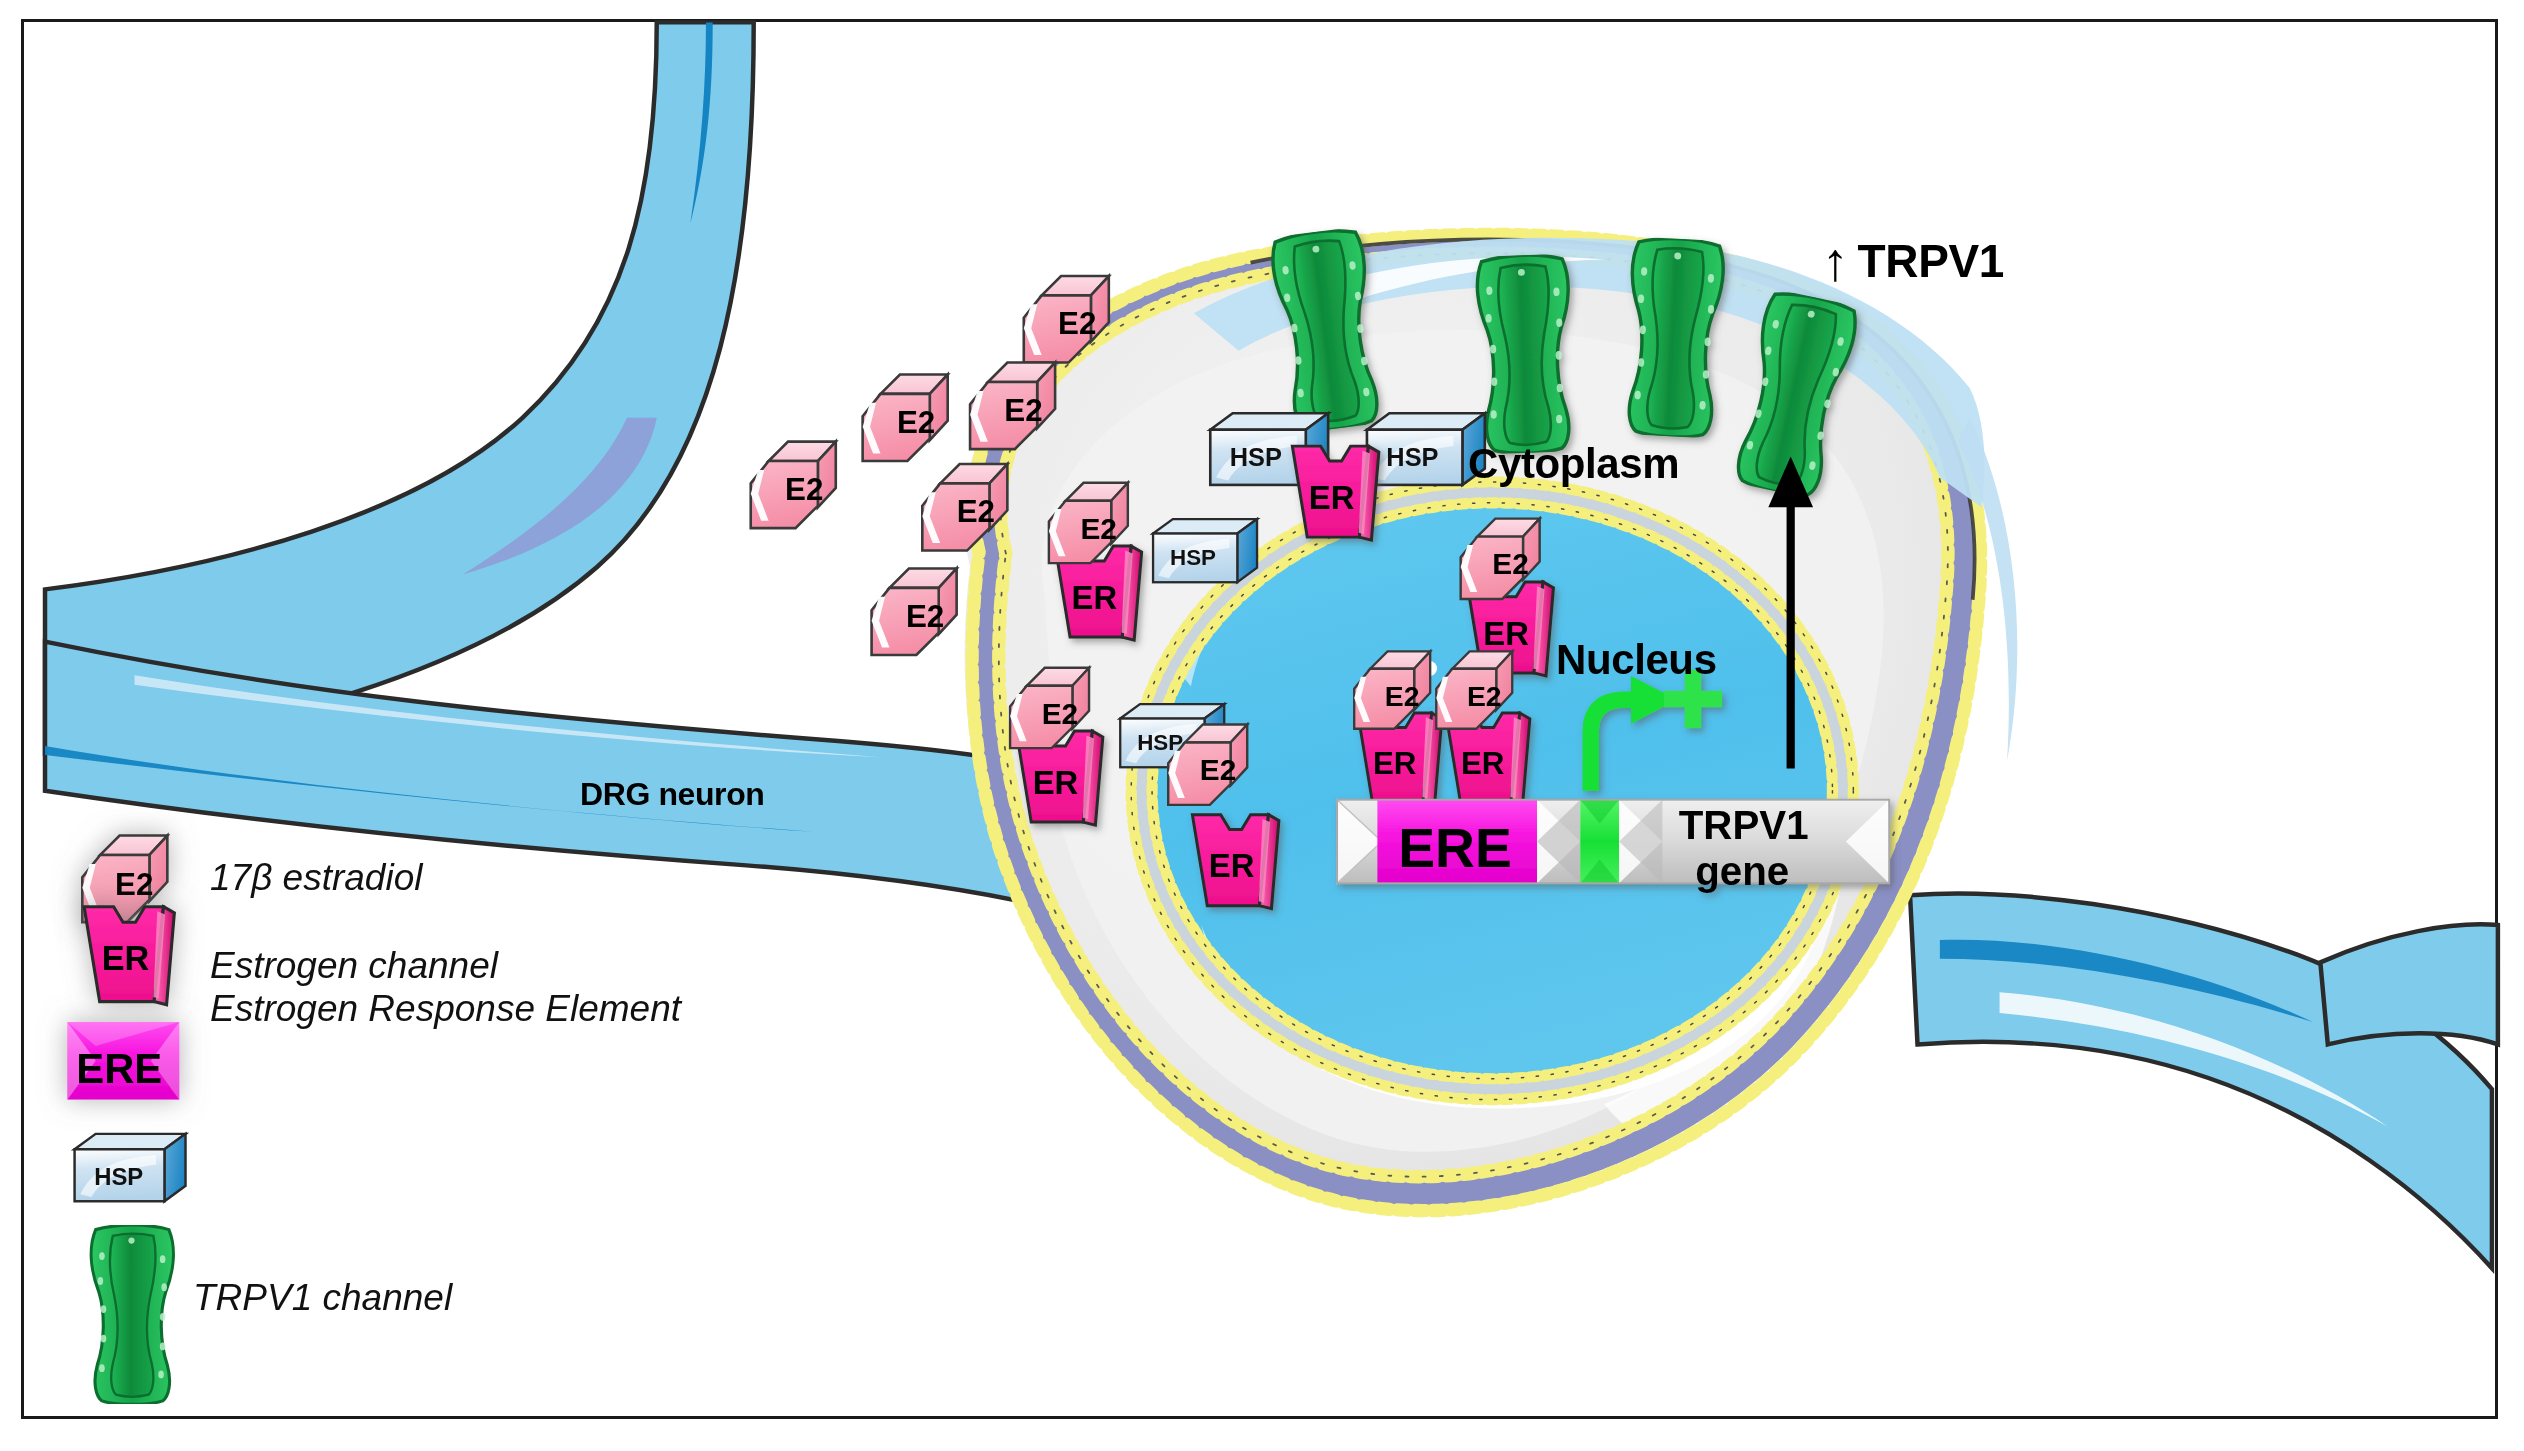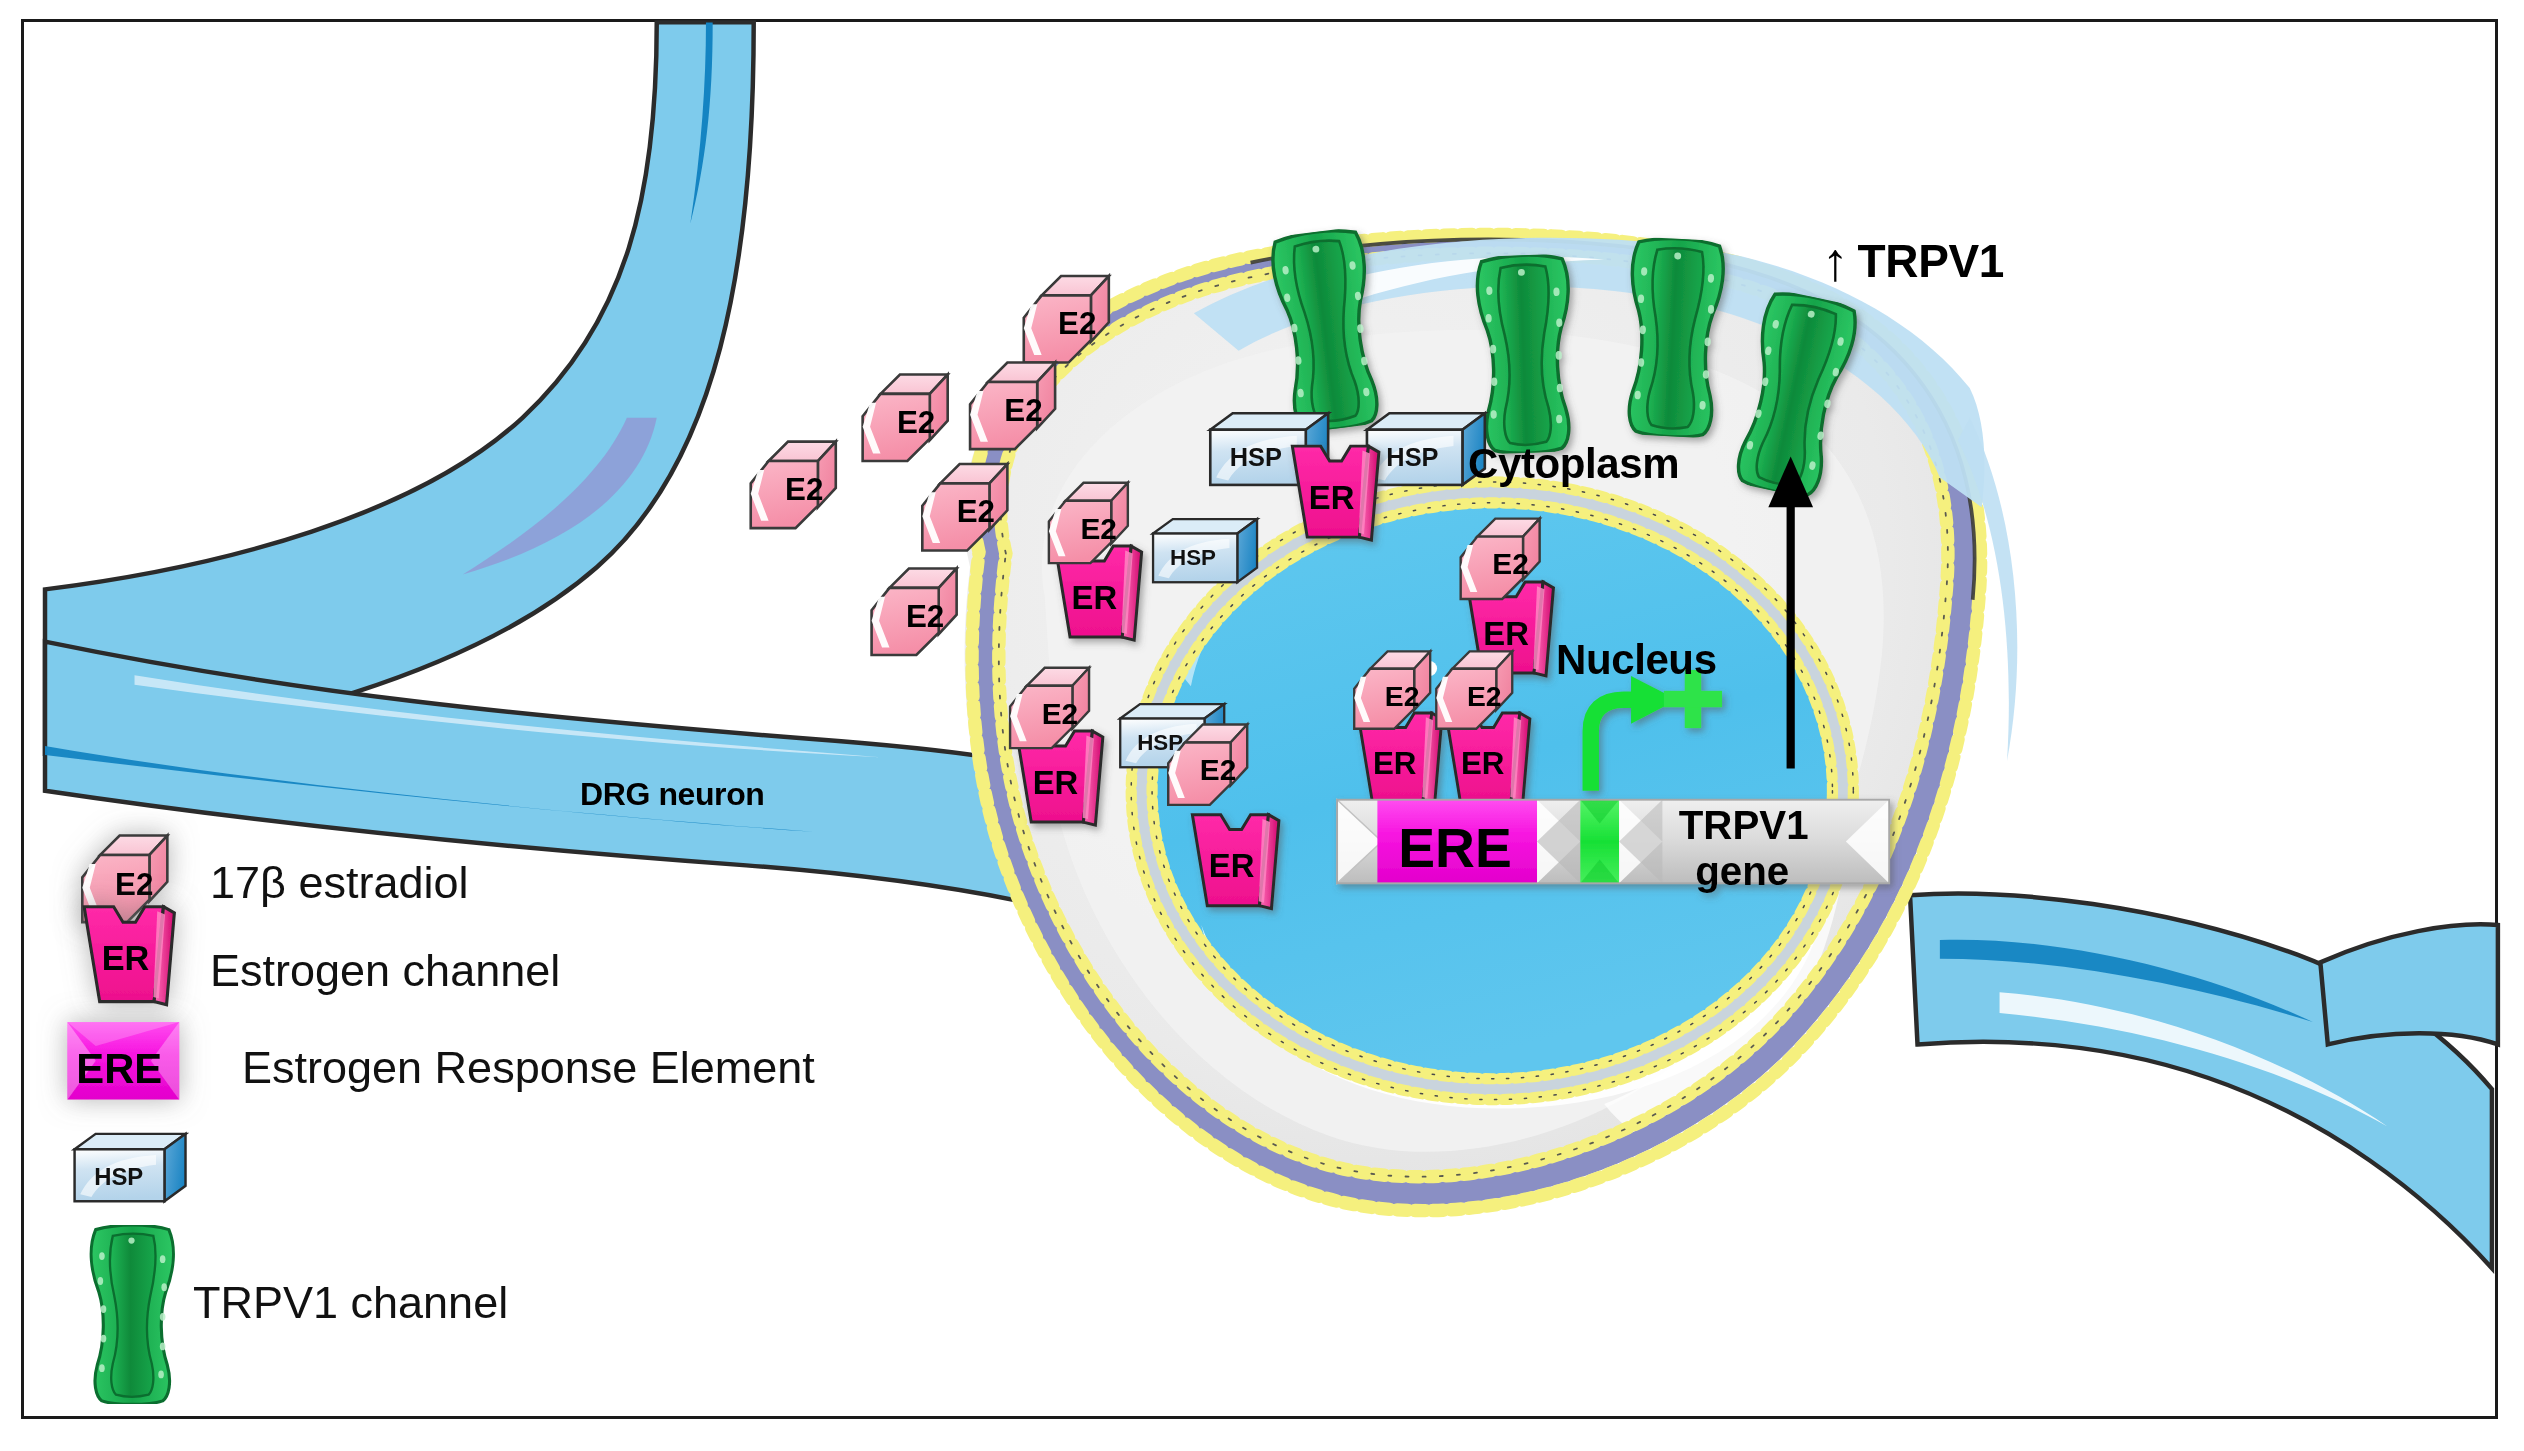--- a/index.html
+++ b/index.html
@@ -26,21 +26,22 @@
     color:#000000;
     white-space:nowrap;
     letter-spacing:-0.4px;
   }
   .legend-text{
     position:absolute;
     font-family:"Liberation Sans",sans-serif;
     font-weight:normal;
     color:#111111;
     white-space:nowrap;
-    font-size:45px;
+    font-size:37px;
+    font-style:italic;
   }
 </style>
 </head>
 <body>
 
 <div id="stage">
   <div id="frame"></div>
 
   <svg id="canvas" viewBox="0 0 3384 1945" xmlns="http://www.w3.org/2000/svg">
     <defs>
@@ -511,19 +512,19 @@
 
   <div style="position:absolute;left:1822px;top:237px;display:flex;align-items:center;gap:9px;">
     <span class="lbl" style="position:static;font-size:54px;line-height:48px;">↑</span>
     <span class="lbl" style="position:static;font-size:46px;line-height:48px;">TRPV1</span>
   </div>
 
   <div class="legend-text" style="left:210px;top:857px;">17β estradiol</div>
 
   <div class="legend-text" style="left:210px;top:945px;">Estrogen channel</div>
 
-  <div class="legend-text" style="left:210px;top:1042px;margin-left:32px;">Estrogen Response Element</div>
+  <div class="legend-text" style="left:210px;top:988px;">Estrogen Response Element</div>
 
 
   <div class="legend-text" style="left:193px;top:1277px;">TRPV1 channel</div>
 
 </div>
 
 
 </body></html>

